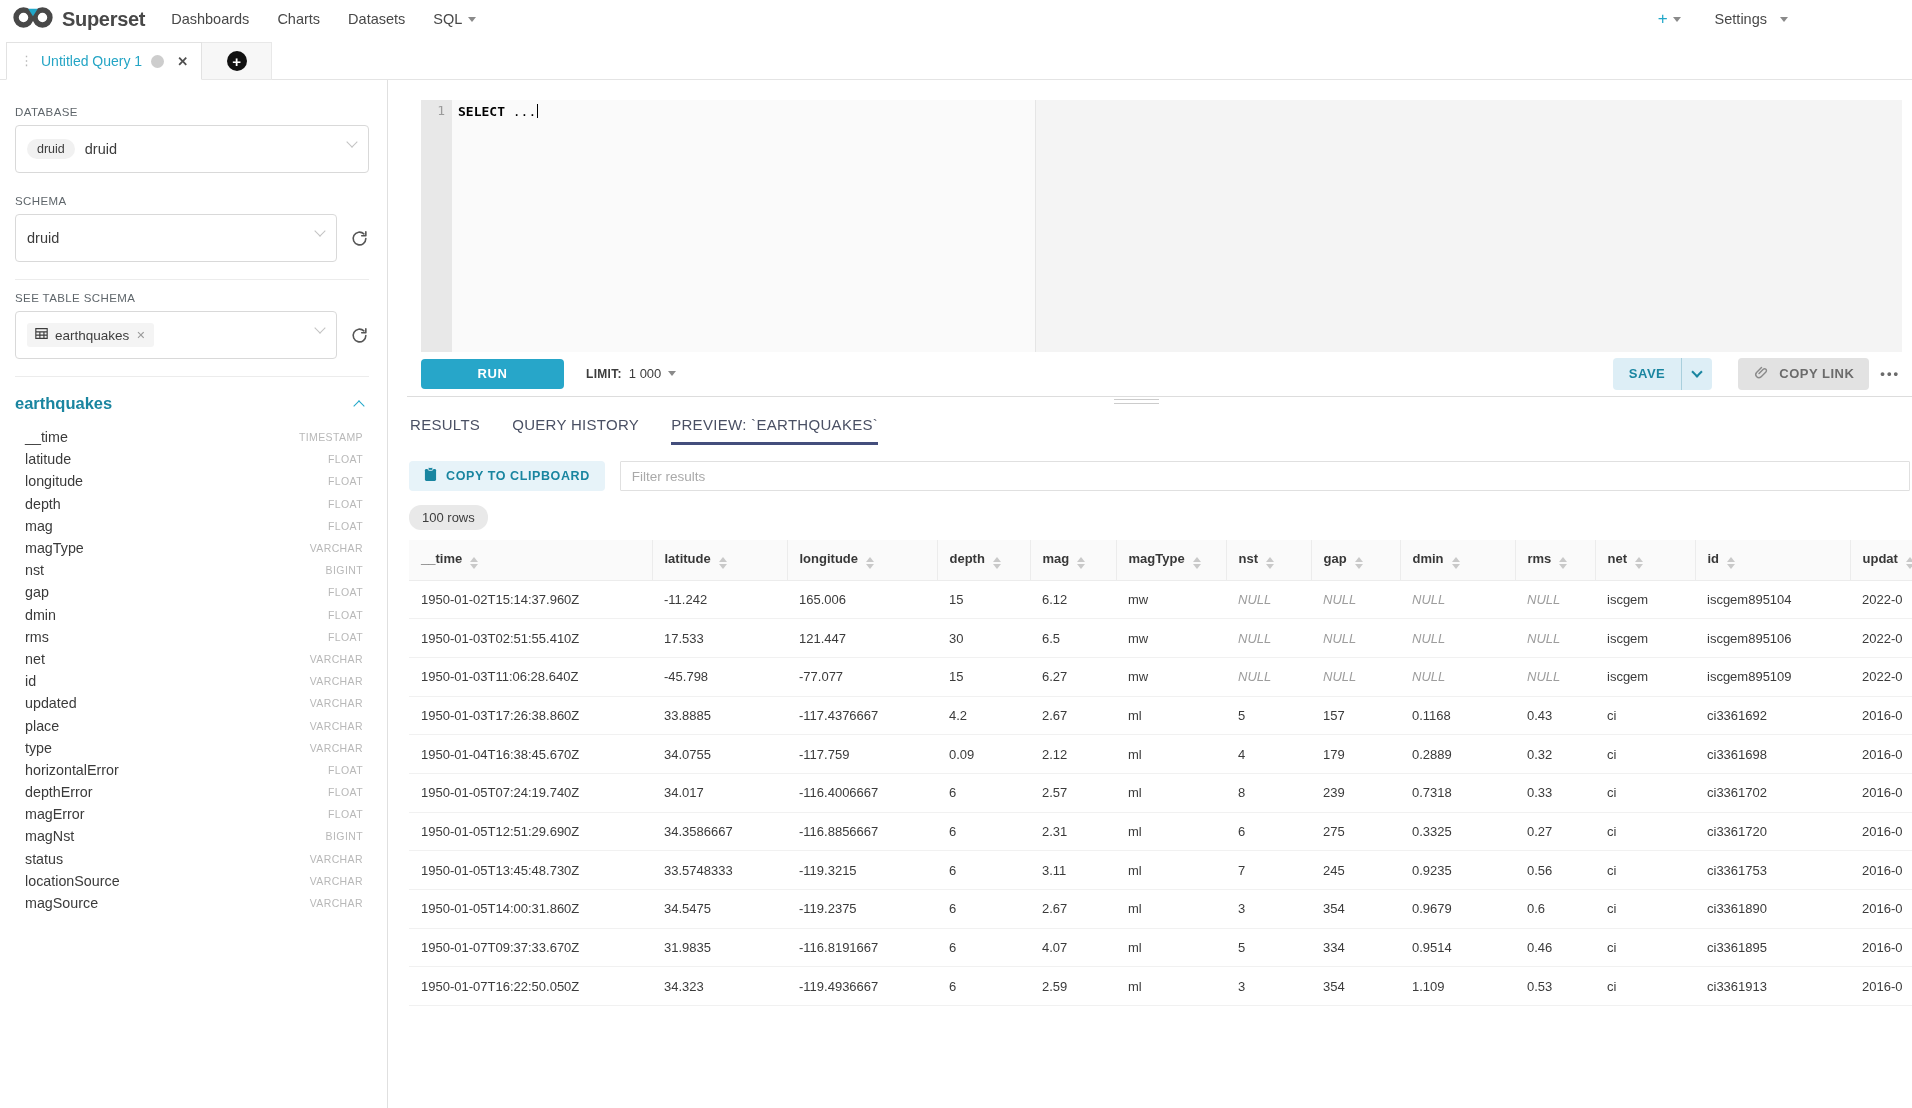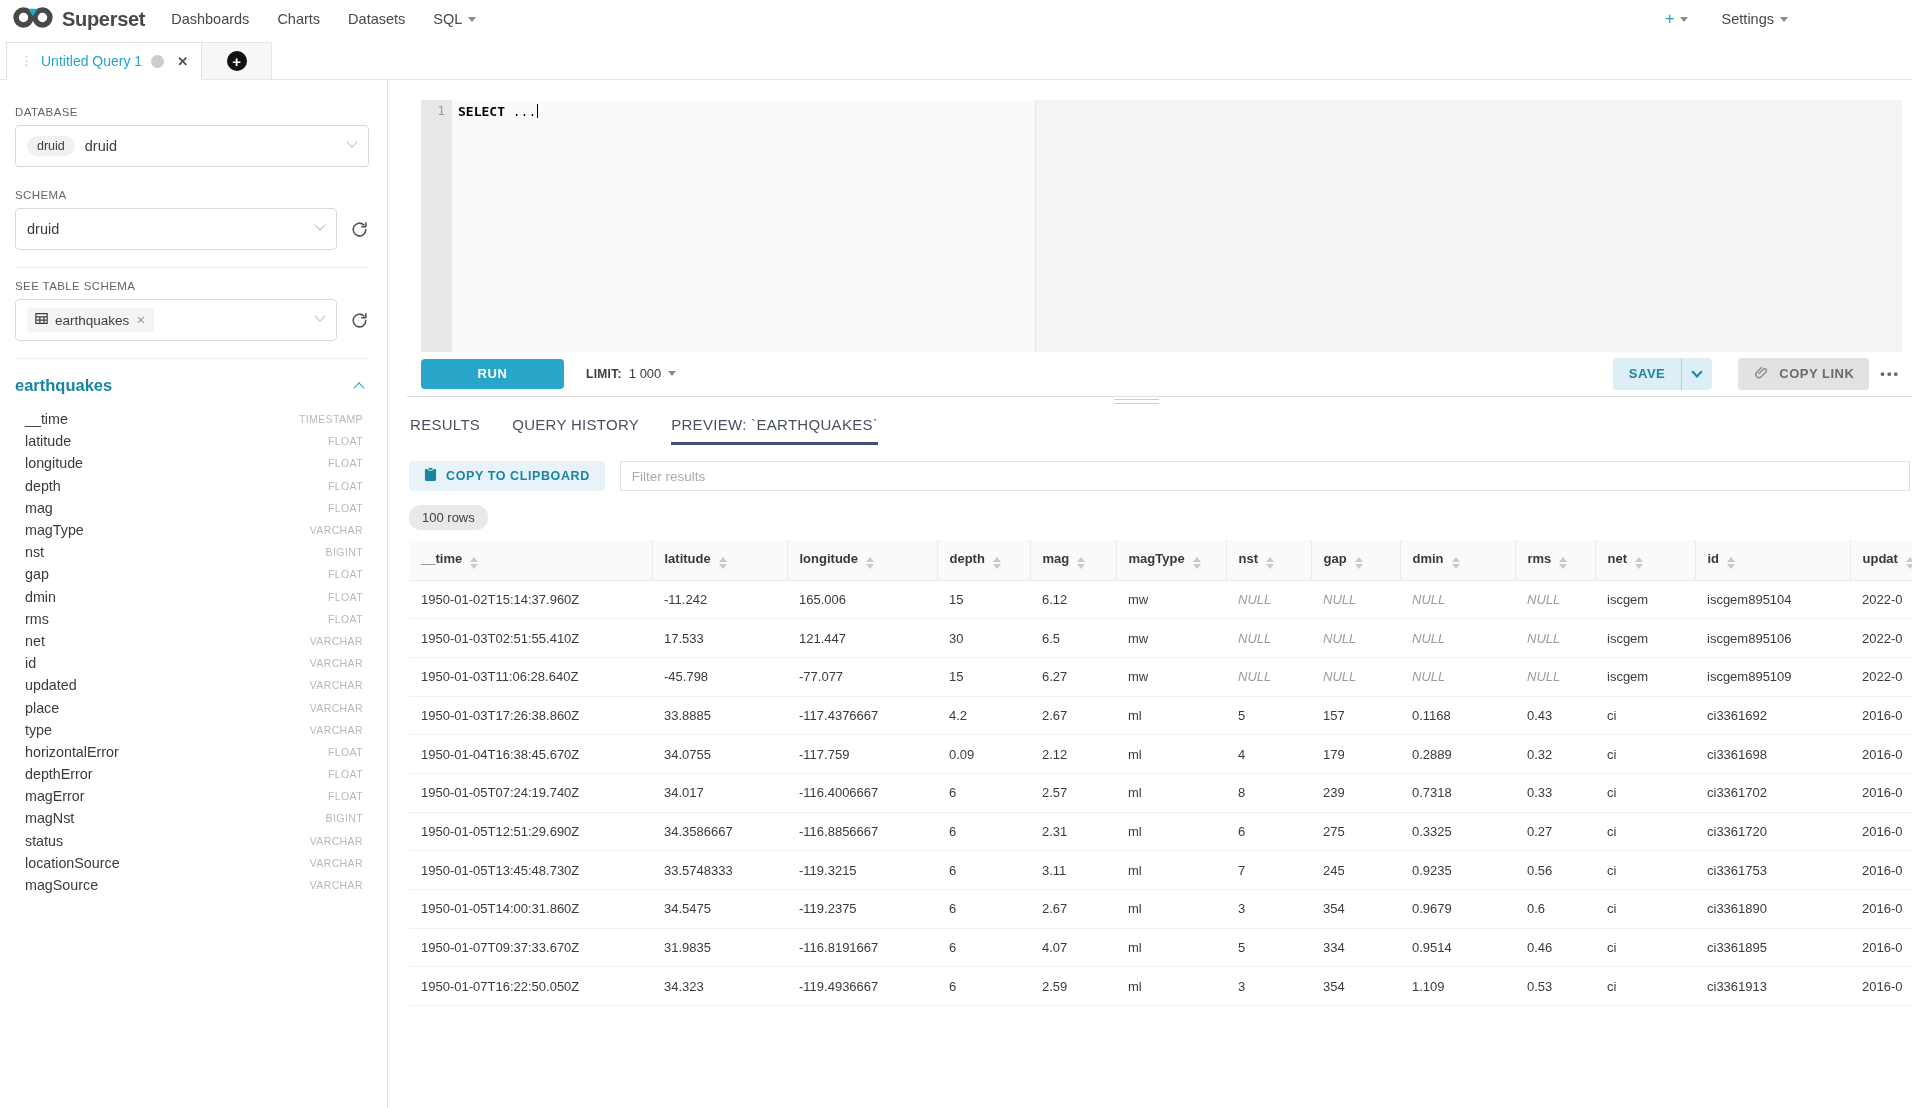--- a/index.html
+++ b/index.html
@@ -7,21 +7,21 @@
     font-family:"Liberation Sans", sans-serif; color:#3b3b3b; }
 
   
   .topnav { height:38px; display:flex; align-items:center; padding-left:12px; background:#fff; }
   .brand { display:flex; align-items:center; gap:8px; margin-right:26px; }
   .brand-name { font-size:20px; font-weight:700; color:#484848; letter-spacing:-.3px; }
   .nav-items { display:flex; align-items:center; gap:28px; }
   .nav-item { font-size:14.5px; color:#484848; cursor:pointer; display:flex; align-items:center; gap:6px; }
   .nav-right { margin-left:auto; display:flex; align-items:center; gap:34px; padding-right:124px; }
   .plus-link { color:#20a7c9; font-size:17px; display:flex; align-items:center; gap:5px; }
-  .settings-link { font-size:14.5px; color:#484848; display:flex; align-items:center; gap:6px; }
+  .settings-link { font-size:14.5px; color:#484848; display:flex; align-items:center; gap:13px; }
   .caret-down { width:0; height:0; border-left:4px solid transparent; border-right:4px solid transparent; border-top:5px solid #8a8a8a; display:inline-block; }
 
   
   .tabstrip { height:42px; display:flex; align-items:flex-end; padding-left:6px; background:#fff;
     border-bottom:1px solid #e4e4e4; }
   .query-tab { height:38px; display:flex; align-items:center; gap:9px; padding:0 13px;
     background:#fff; border:1px solid #e2e2e2; border-bottom:1px solid #fff; margin-bottom:-1px; }
   .drag-dots { color:#b9b9b9; font-size:13px; letter-spacing:-1px; line-height:10px; }
   .query-tab-label { color:#24a5c5; font-size:14px; }
   .state-dot { width:13px; height:13px; border-radius:50%; background:#cdcdcd; }
@@ -31,21 +31,21 @@
   .plus-circle { width:20px; height:20px; border-radius:50%; background:#111; color:#fff;
     display:flex; align-items:center; justify-content:center; font-size:15px; font-weight:700; line-height:1; }
 
   
   .shell { display:flex; height:1028px;gap:19px; }
   .sidebar { width:406px; border-right:1px solid #e0e0e0; padding:14px 18px 0 15px; overflow:hidden; }
   .mainpanel { flex:1; display:flex; flex-direction:column; }
 
   
   .side-label { font-size:11.5px; color:#5f666b; letter-spacing:.4px; margin:12px 0 7px; }
-  .select-box { height:42px; border:1px solid #d9d9d9; border-radius:4px; display:flex; align-items:center;
+  .select-box { height:48px; border:1px solid #d9d9d9; border-radius:4px; display:flex; align-items:center;
     padding:0 11px; position:relative; background:#fff; }
   .select-box .chev { position:absolute; right:12px; top:12px; }
   .chev { width:8px; height:8px; border-right:1.4px solid #c3c3c3; border-bottom:1.4px solid #c3c3c3;
     transform:rotate(45deg); display:inline-block; }
   .tag-pill { background:#f1f1f1; border-radius:11px; padding:3px 10px; font-size:12.5px; color:#3d3d3d; }
   .sel-text { font-size:14.5px; color:#3d3d3d; margin-left:10px; }
   .sel-row { display:flex; align-items:center; }
   .sel-row .select-box { flex:1; }
   .refresh-btn { margin-left:13px; display:flex; align-items:center; }
   .side-divider { border-top:1px solid #ececec; margin:17px 0 4px; }

